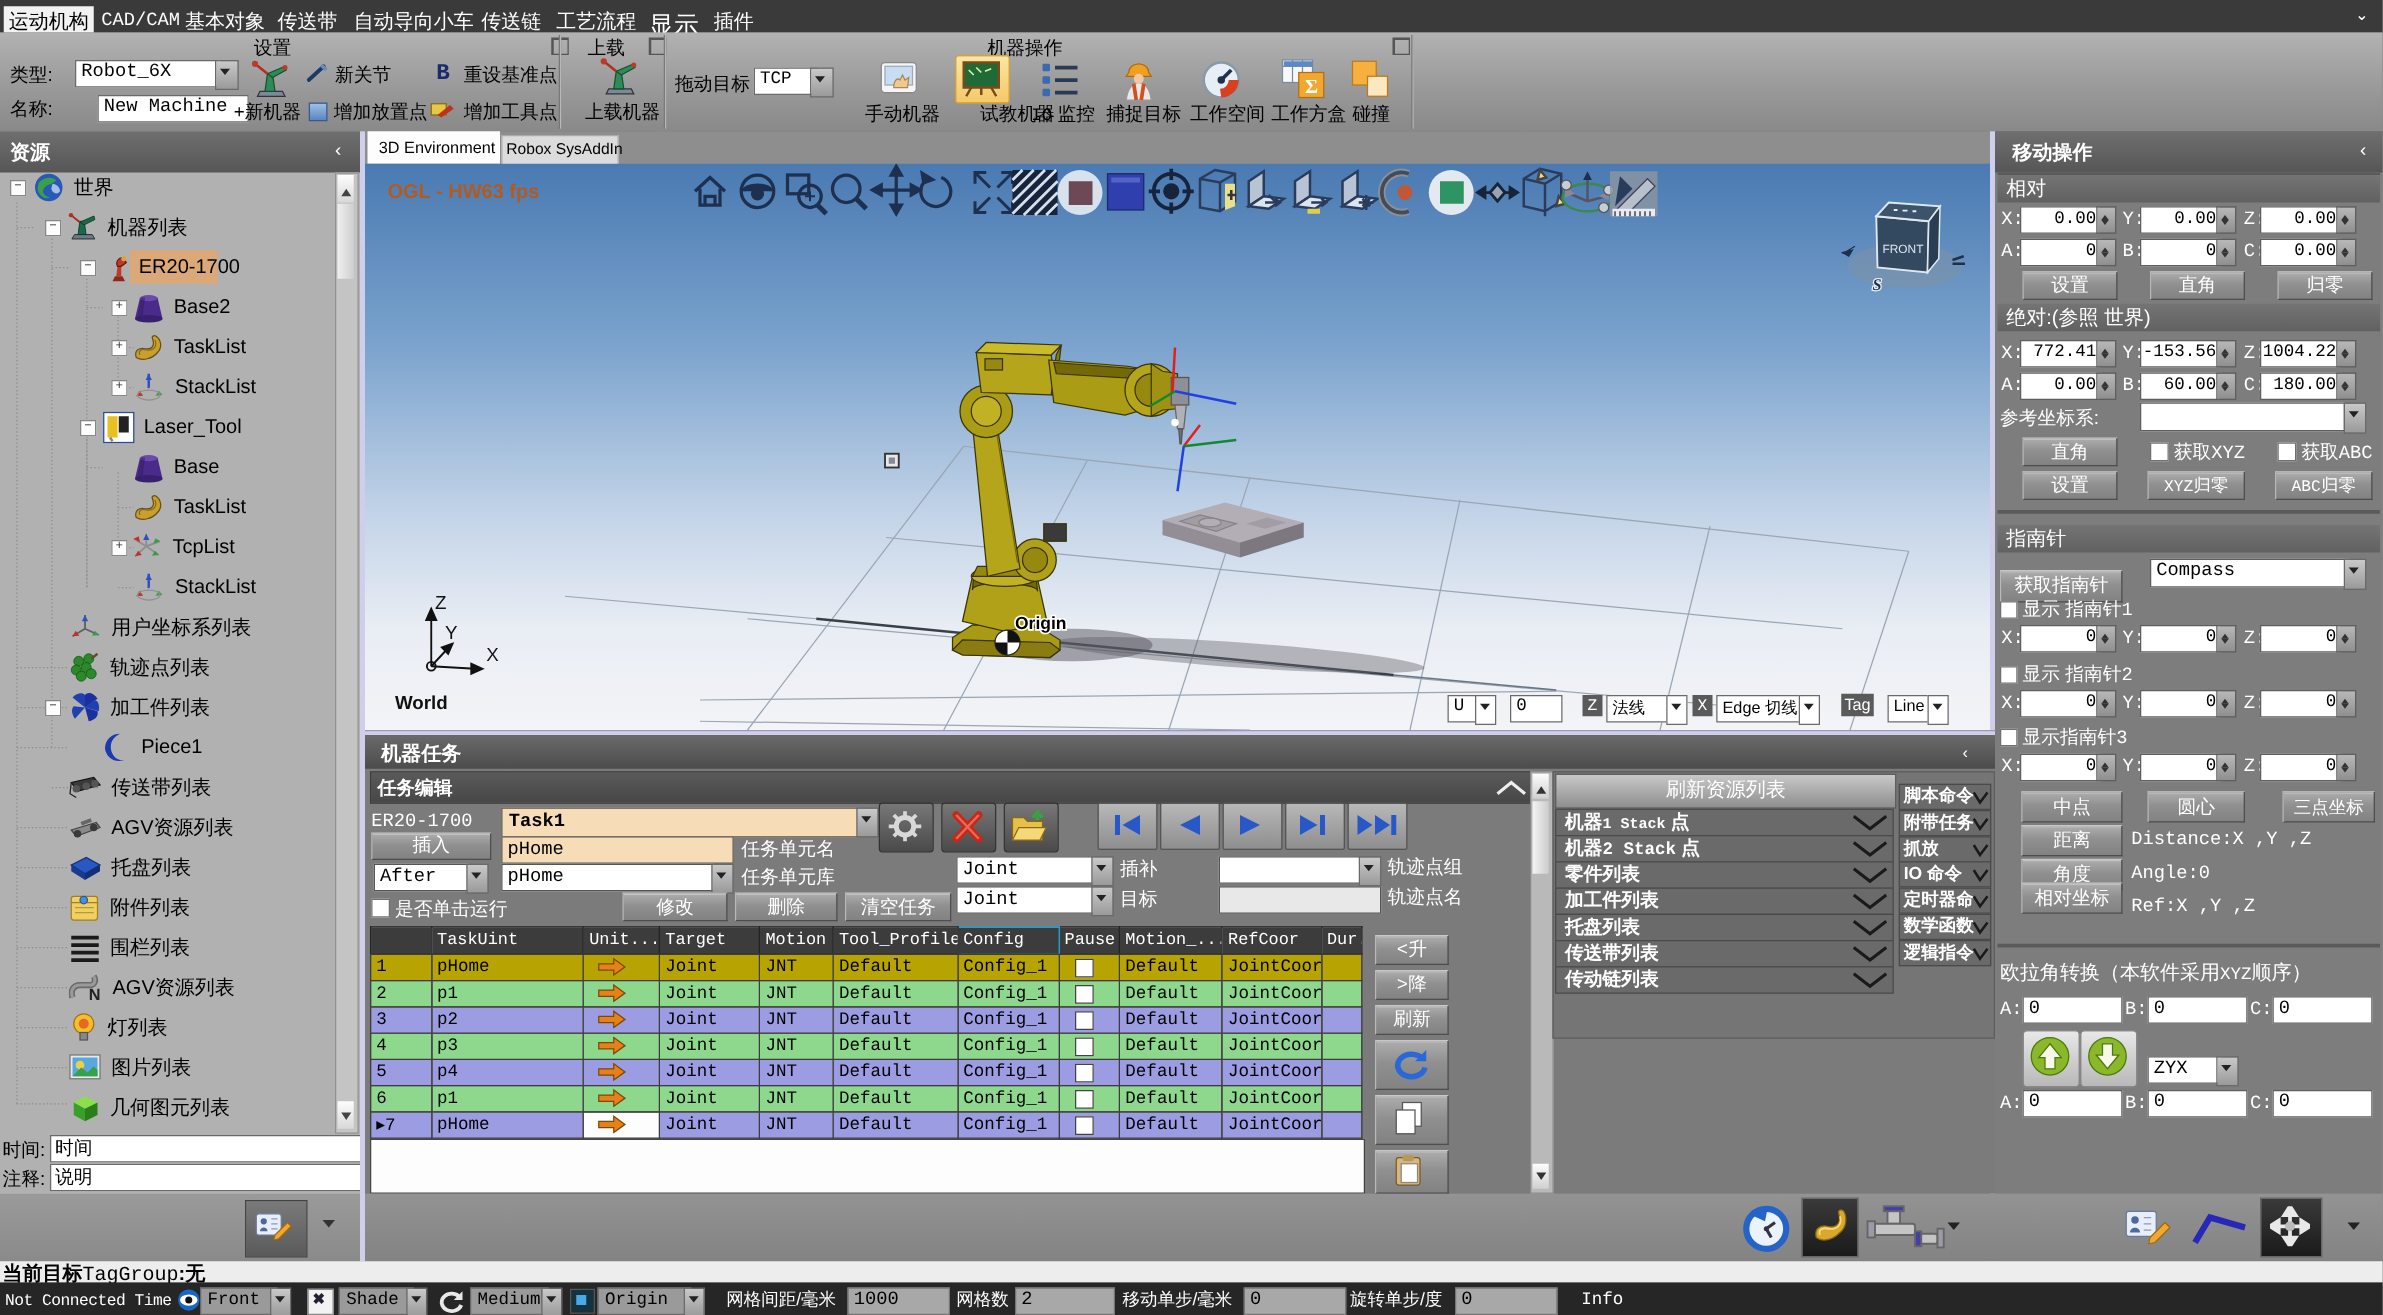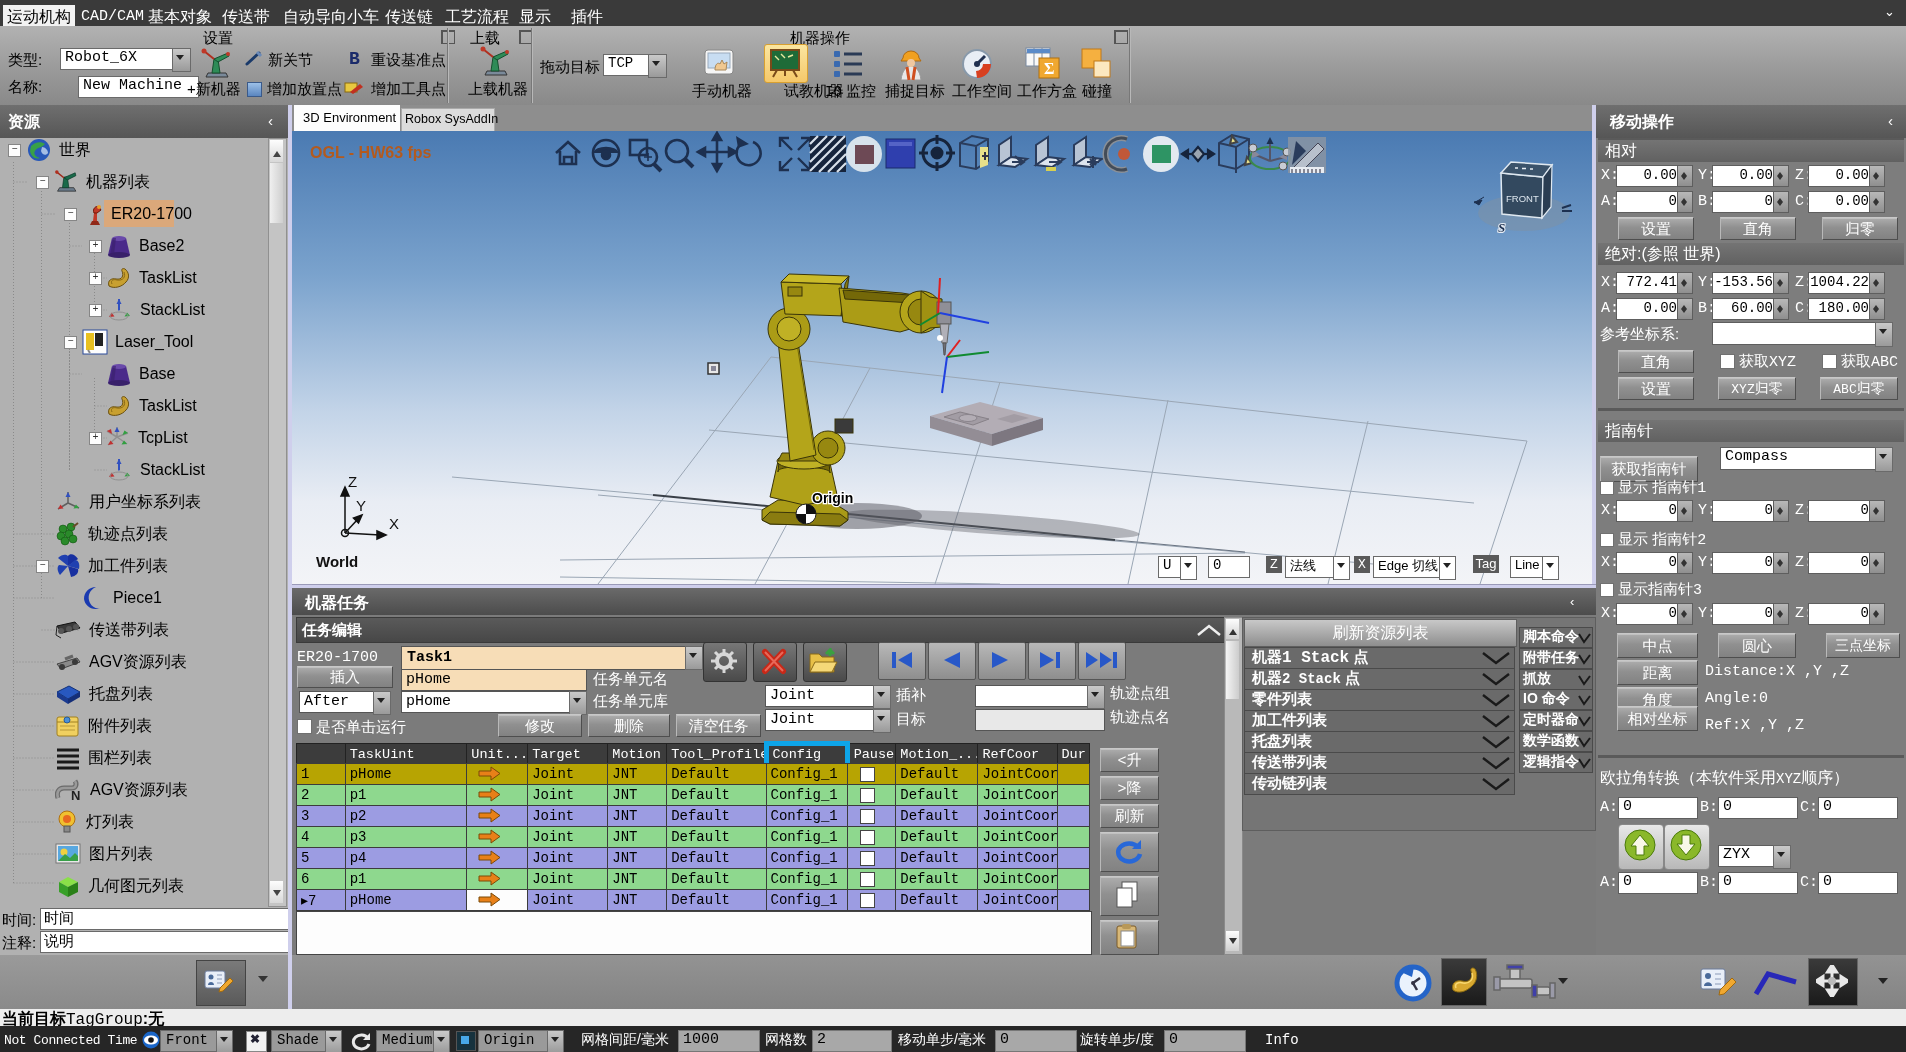--- a/index.html
+++ b/index.html
@@ -26,21 +26,21 @@
 
 <div class="abs" style="left:0;top:0;width:1906px;height:26px;background:#3a3a3a"></div>
 <div class="abs" style="left:3px;top:5px;width:72px;height:21px;background:#f2f2f2"></div>
 <div class="bt" style="left:7px;top:7px;font-size:16px">运动机构</div>
 <div class="wt m" style="left:81px;top:8px;font-size:15px">CAD/CAM</div>
 <div class="wt" style="left:148px;top:7px;font-size:16px">基本对象</div>
 <div class="wt" style="left:222px;top:7px;font-size:16px">传送带</div>
 <div class="wt" style="left:283px;top:7px;font-size:16px">自动导向小车</div>
 <div class="wt" style="left:385px;top:7px;font-size:16px">传送链</div>
 <div class="wt" style="left:445px;top:7px;font-size:16px">工艺流程</div>
-<div class="wt" style="left:519px;top:7px;font-size:16px">显示</div>
+<div class="wt" style="left:519px;top:7px;font-size:20px">显示</div>
 <div class="wt" style="left:571px;top:7px;font-size:16px">插件</div>
 <div class="wt" style="left:1884px;top:4px;font-size:13px">⌄</div>
 
 <div class="abs" style="left:0;top:26px;width:1906px;height:79px;background:linear-gradient(#b2b2b2,#9a9a9a 55%,#898989);border-bottom:1px solid #6f6f6f"></div>
 <div id="ribbon"></div>
 
 <div class="abs" style="left:0;top:105px;width:288px;height:904px;background:#b1b1b1"></div>
 <div class="hdr" style="left:0;top:105px;width:288px;height:33px"></div>
 <div class="wt" style="left:8px;top:112px;font-size:16px;font-weight:bold">资源</div>
 <div class="wt" style="left:268px;top:112px">‹</div>
@@ -762,21 +762,21 @@
 
 <table class="abs m" style="left:296px;top:741px;width:794px;border-collapse:collapse;font-size:13.5px" cellspacing="0">
 <tbody>
       <tr style="background:#3c3c3c;color:#fff;height:22px">
 <td style="width:48px;border:1px solid #222"></td>
         <td style="width:120px;border:1px solid #222;padding-left:4px">TaskUint</td>
         <td style="width:60px;border:1px solid #222;padding-left:4px">Unit...</td>
         <td style="width:79px;border:1px solid #222;padding-left:4px">Target</td>
         <td style="width:58px;border:1px solid #222;padding-left:4px">Motion</td>
         <td style="width:98px;border:1px solid #222;padding-left:4px">Tool_Profile</td>
-        <td style="width:80px;border:5px solid #0ea5e9;padding-left:4px">Config</td>
+        <td style="width:80px;border:1px solid #0ea5e9;padding-left:4px">Config</td>
         <td style="width:48px;border:1px solid #222;padding-left:4px">Pause</td>
         <td style="width:81px;border:1px solid #222;padding-left:4px">Motion_...</td>
         <td style="width:78px;border:1px solid #222;padding-left:4px">RefCoor</td>
         <td style="width:32px;border:1px solid #222;padding-left:4px">Dur.</td>
       </tr>
 </tbody>
   </table>
 <div id="tbody"></div>
 
 <div class="abs" style="left:296px;top:911px;width:794px;height:42px;background:#fdfdfd;border:1px solid #444"></div>
@@ -959,21 +959,21 @@
 <div class="abs" style="left:1596px;top:105px;width:310px;height:850px;background:#7d7d7d"></div>
 <div class="abs" style="left:1596px;top:105px;width:310px;height:33px;background:linear-gradient(#6f6f6f,#565656)"></div>
 <div class="wt" style="left:1610px;top:112px;font-size:16px;font-weight:bold">移动操作</div>
 <div class="wt" style="left:1888px;top:112px">‹</div>
 <div class="abs" style="left:1598px;top:138px;width:306px;height:2px;background:#5a5a5a"></div>
 <div class="abs" style="left:1598px;top:140px;width:306px;height:22px;background:linear-gradient(#747474,#616161)"></div>
 <div class="wt" style="left:1605px;top:141px;font-size:16px">相对</div>
 <div id="rightpanel"></div>
 
 <div class="abs" style="left:1244px;top:647px;width:269px;height:20px;background:#6a6a6a;border:1px solid #4a4a4a"></div>
-<div class="wt" style="left:1252px;top:648px;font-weight:bold">机器<span class="m" style="font-size:16px">1 Stack</span> 点</div>
+<div class="wt" style="left:1252px;top:648px;font-weight:bold">机器<span class="m" style="font-size:12px">1 Stack</span> 点</div>
 <svg class="abs" style="left:1481px;top:651px" width="30" height="14">
     <path d="M2 2 L15 12 L28 2" stroke="#1a1a1a" stroke-width="2.4" fill="none"></path>
   </svg>
 <div class="abs" style="left:1244px;top:668px;width:269px;height:20px;background:#6a6a6a;border:1px solid #4a4a4a"></div>
 <div class="wt" style="left:1252px;top:669px;font-weight:bold">机器<span class="m" style="font-size:14px">2 Stack</span> 点</div>
 <svg class="abs" style="left:1481px;top:672px" width="30" height="14">
     <path d="M2 2 L15 12 L28 2" stroke="#1a1a1a" stroke-width="2.4" fill="none"></path>
   </svg>
 <div class="abs" style="left:1244px;top:689px;width:269px;height:20px;background:#6a6a6a;border:1px solid #4a4a4a"></div>
 <div class="wt" style="left:1252px;top:690px;font-weight:bold">零件列表</div>

